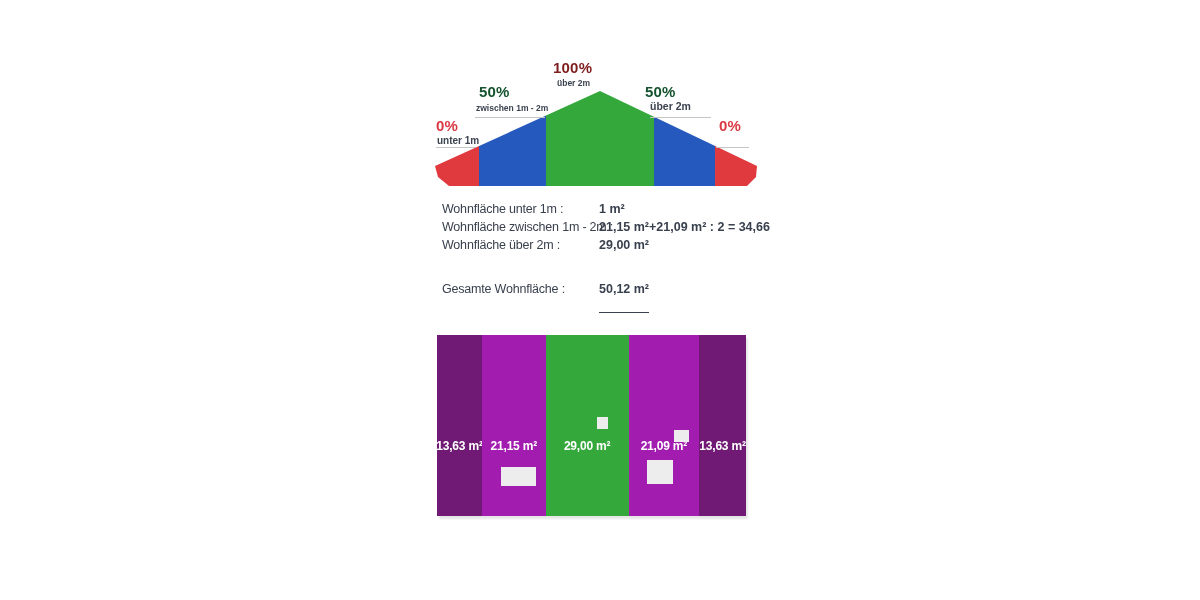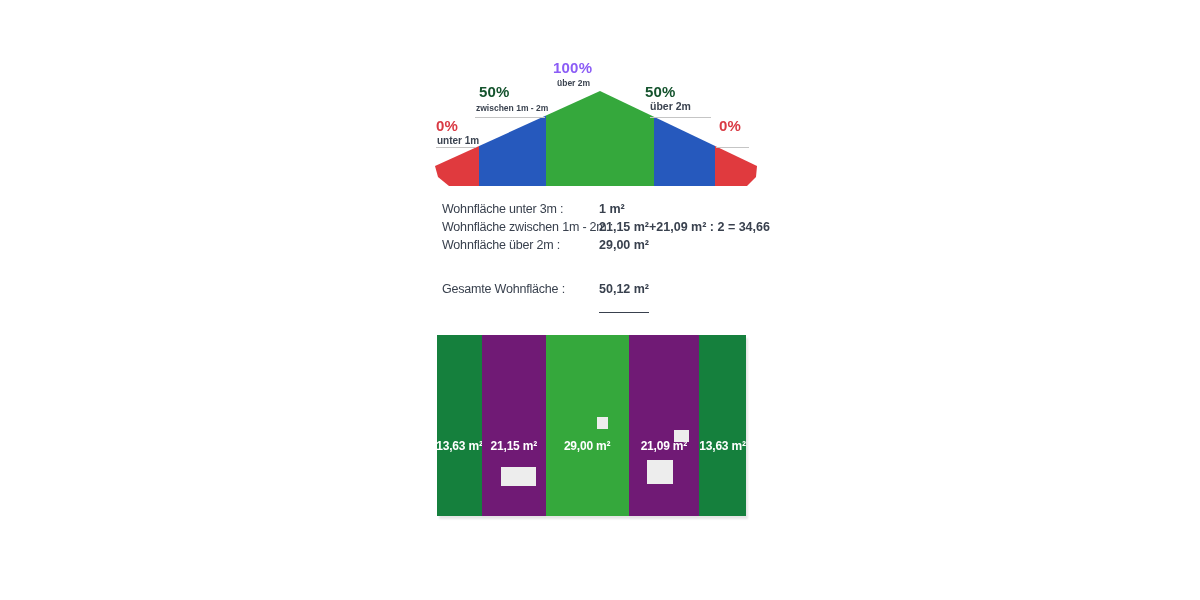--- a/index.html
+++ b/index.html
@@ -16,21 +16,21 @@
   .fill-blue{fill:#2659bd;}
   .fill-green{fill:#35a83c;}
   .level-line{stroke:#c5c5c5;stroke-width:1;}
   .pct{
     position:absolute;
     font-size:15px;font-weight:bold;letter-spacing:.2px;
     white-space:nowrap;
   }
   .c-red{color:#d93a44;}
   .c-blue{color:#14532d;}
-  .c-green{color:#8b5cf6;text-align:right;}
+  .c-green{color:#7f1d1d;text-align:right;}
   .sub{
     position:absolute;color:#3b4350;white-space:nowrap;
   }
   .sub-bold10{font-size:10px;font-weight:bold;text-align:right;}
   .sub-small{font-size:8.5px;font-weight:600;}
   .sub-smallbold{font-size:8.5px;font-weight:bold;}
   .sub-bold105{font-size:10.5px;font-weight:bold;}
   
   .calc{
     position:absolute;left:442px;top:202px;
@@ -41,22 +41,22 @@
   .calc-value{position:absolute;left:157px;top:0;font-weight:bold;white-space:nowrap;}
   .calc-total{margin-top:27px;text-align:right;}
   .calc-value.total-underline{border-bottom:1.5px solid #39414e;padding-bottom:16px;}
   
   .plan{
     position:absolute;left:437px;top:335px;
     width:309px;height:181px;display:flex;
     box-shadow:2px 3px 2px rgba(0,0,0,.10);
   }
   .band{position:relative;height:100%;}
-  .band-red{background:#15803d;}
-  .band-blue{background:#701a75;}
+  .band-red{background:#701a75;}
+  .band-blue{background:#a21caf;}
   .band-green{background:#35a83c;}
   .band-area{
     position:absolute;left:50%;top:104px;transform:translateX(-50%);
     color:#ffffff;font-weight:bold;font-size:12px;
     letter-spacing:-.2px;white-space:nowrap;
   }
   .window{position:absolute;background:#ededed;}
   .win-1{left:64px;top:132px;width:35px;height:19px;}
   .win-2{left:160px;top:82px;width:11px;height:12px;}
   .win-3{left:237px;top:95px;width:15px;height:12px;}
@@ -95,21 +95,21 @@
   <div class="pct c-green" style="left:553px;top:59px">100%</div>
   <div class="sub sub-smallbold" style="left:557px;top:78px">über 2m</div>
 
   <div class="pct c-blue" style="left:645px;top:83px">50%</div>
   <div class="sub sub-bold105" style="left:650px;top:100px">über 2m</div>
 
   <div class="pct c-red" style="left:719px;top:117px">0%</div>
 
   <div class="calc">
     <div class="calc-row">
-      <span class="calc-label">Wohnfläche unter 3m :</span>
+      <span class="calc-label">Wohnfläche unter 1m :</span>
       <span class="calc-value">1 m²</span>
     </div>
     <div class="calc-row">
       <span class="calc-label">Wohnfläche zwischen 1m - 2m :</span>
       <span class="calc-value">21,15 m²+21,09 m² : 2 = 34,66</span>
     </div>
     <div class="calc-row">
       <span class="calc-label">Wohnfläche über 2m :</span>
       <span class="calc-value">29,00 m²</span>
     </div>

